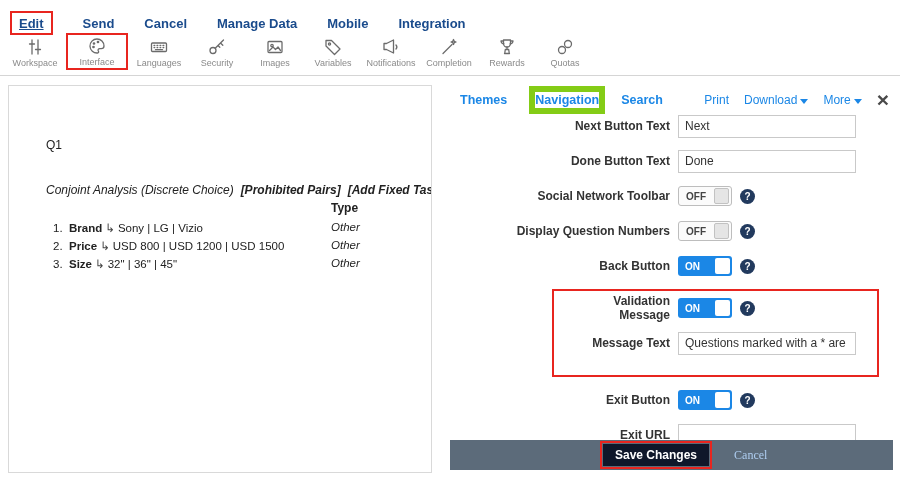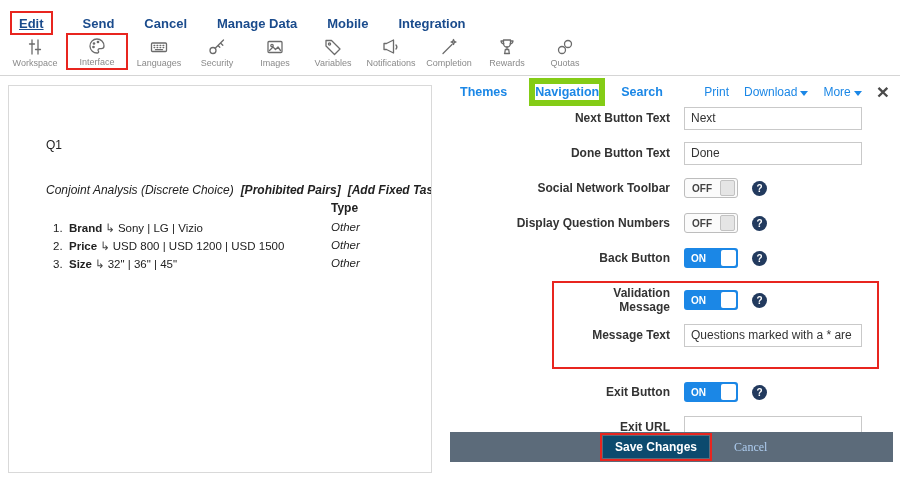--- a/index.html
+++ b/index.html
@@ -33,33 +33,33 @@
   .ptitle { font-weight:400; }
   .plink { font-weight:700; cursor:pointer; }
   .type-hdr { position:absolute; left:322px; top:115px; font-weight:700; }
   .citem { position:absolute; left:44px; white-space:nowrap; font-size:11.5px; }
   .citem .cnum { display:inline-block; width:16px; }
   .citem .cname { font-weight:700; margin-right:3px; }
   .citem .carrow { color:#444; margin-right:3px; }
   .citem .ctype { position:absolute; left:278px; font-style:italic; }
 
   
-  .rpanel { position:absolute; left:450px; top:80px; width:443px; height:396px; }
+  .rpanel { position:absolute; left:450px; top:88px; width:443px; height:396px; }
   .tabs-row { display:flex; align-items:center; height:24px; padding-left:10px; font-size:12.5px; }
   .tab { color:#1b87e6; font-weight:700; margin-right:22px; cursor:pointer; white-space:nowrap; }
   .tab-redbox { border:6px solid #84cc16; padding:1px 0; margin-right:16px; }
   .tab-redbox .tab { margin:0; }
   .panel-actions { margin-left:auto; display:flex; align-items:center; gap:15px; padding-right:4px; }
   .plink-action { color:#1b87e6; font-size:12px; cursor:pointer; white-space:nowrap; }
   .chev { display:inline-block; width:0; height:0; border-left:4px solid transparent;
     border-right:4px solid transparent; border-top:5px solid #1b87e6; margin-left:3px; }
   .close { color:#4a4a4a; font-size:21px; font-weight:900; line-height:16px; cursor:pointer; }
 
   .form { position:absolute; top:26px; left:0; right:0; }
-  .frow { display:flex; align-items:center; height:24px; margin-bottom:11px;gap:6px; }
+  .frow { display:flex; align-items:center; height:24px; margin-bottom:11px; }
   .flabel { width:220px; text-align:right; font-weight:700; font-size:12px; color:#333; flex:none; }
   .finput { width:178px; height:23px; border:1px solid #c9c9c9; font-size:12px;
     padding:0 6px; color:#333; margin-left:8px; font-family:inherit; background:#fff; }
   .toggle { width:54px; height:20px; border-radius:3px; display:inline-flex;
     align-items:center; margin-left:8px; position:relative; cursor:pointer; flex:none; }
   .toggle .tstate { font-size:10px; font-weight:700; padding-left:7px; }
   .toggle .knob { position:absolute; right:2px; top:2px; width:15px; height:16px; border-radius:2px; }
   .toggle.on { background:#1b87e6; }
   .toggle.on .tstate { color:#fff; }
   .toggle.on .knob { background:#fff; }
@@ -70,21 +70,21 @@
     font-size:10px; font-weight:700; display:inline-flex; align-items:center;
     justify-content:center; margin-left:8px; cursor:pointer; flex:none; }
 
   .red-group { margin:0 14px 11px 102px; border:2px solid #e8251f; padding:5px 0 0 6px; }
   .red-group .flabel { width:110px; }
   .red-group .frow:last-child { margin-bottom:20px; }
 
   .rfooter { position:absolute; left:0; right:0; bottom:14px; height:30px;
     background:#5c6b7a; display:flex; align-items:center; }
   .save-wrap { margin-left:150px; border:2px solid #e8251f; padding:1px; display:inline-block; }
-  .save-btn { background:#0c4a6e; color:#fff; font-weight:700; font-size:12px;
+  .save-btn { background:#0f172a; color:#fff; font-weight:700; font-size:12px;
     border:none; padding:4px 12px; font-family:inherit; cursor:pointer; }
   .cancel { color:#aecdf0; font-size:12px; margin-left:22px; cursor:pointer;font-family:Liberation Serif, serif; }
 </style>
 </head>
 <body>
 
 <div class="menubar">
   <span class="red-inline"><span class="menu-item active">Edit</span></span>
   <span class="menu-item">Send</span>
   <span class="menu-item">Cancel</span>

